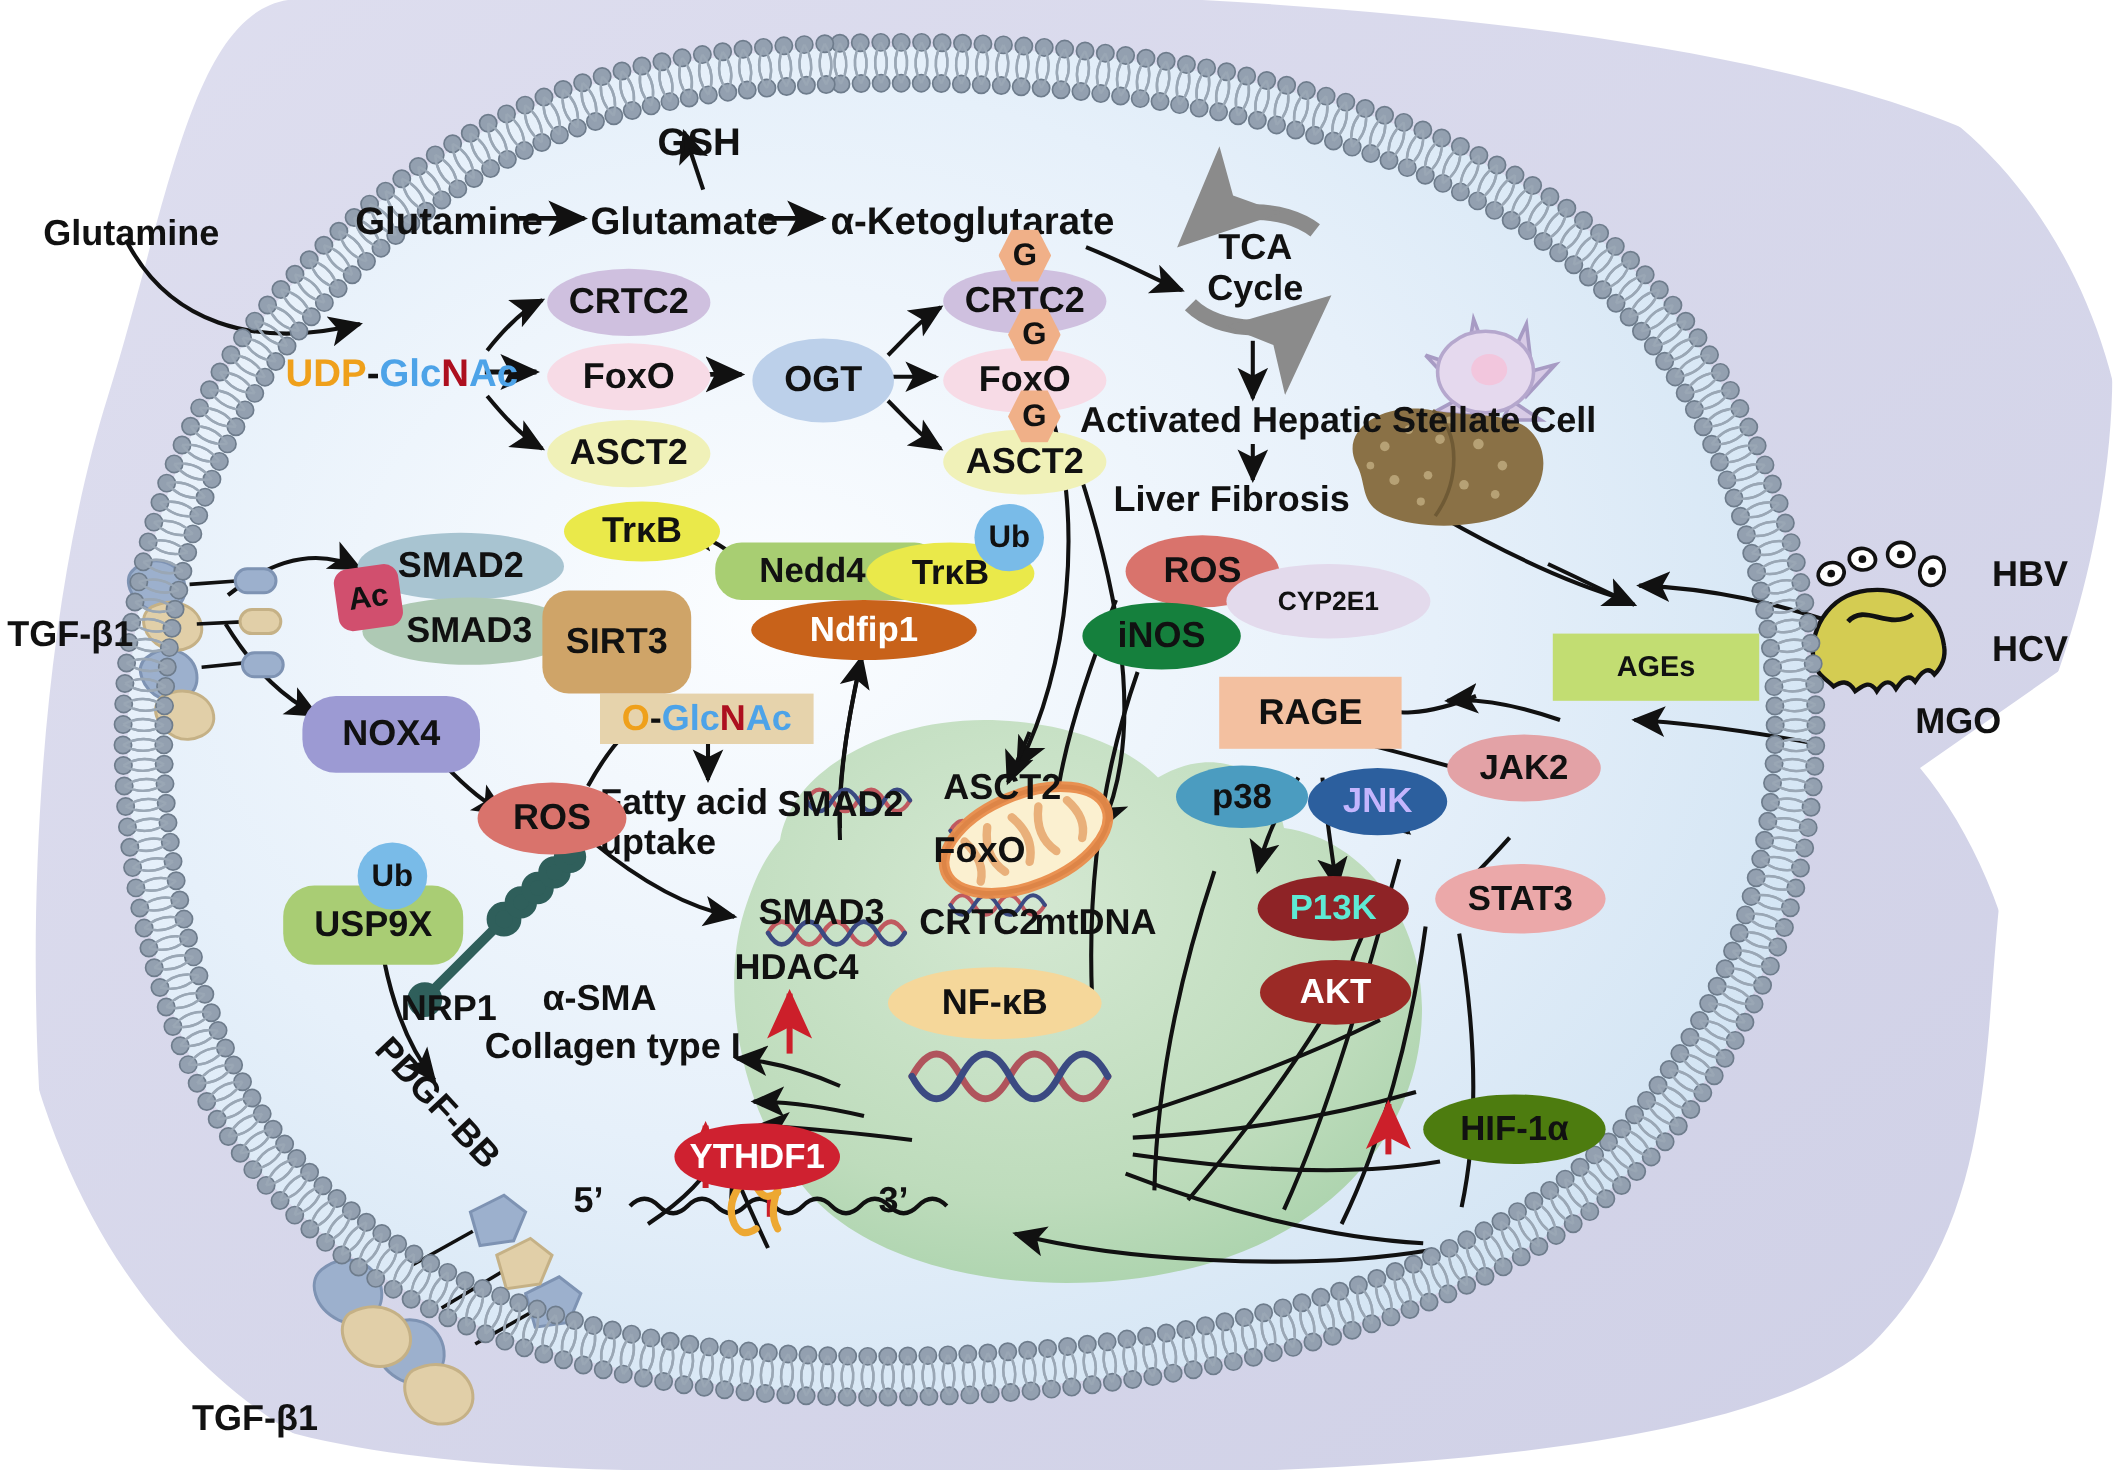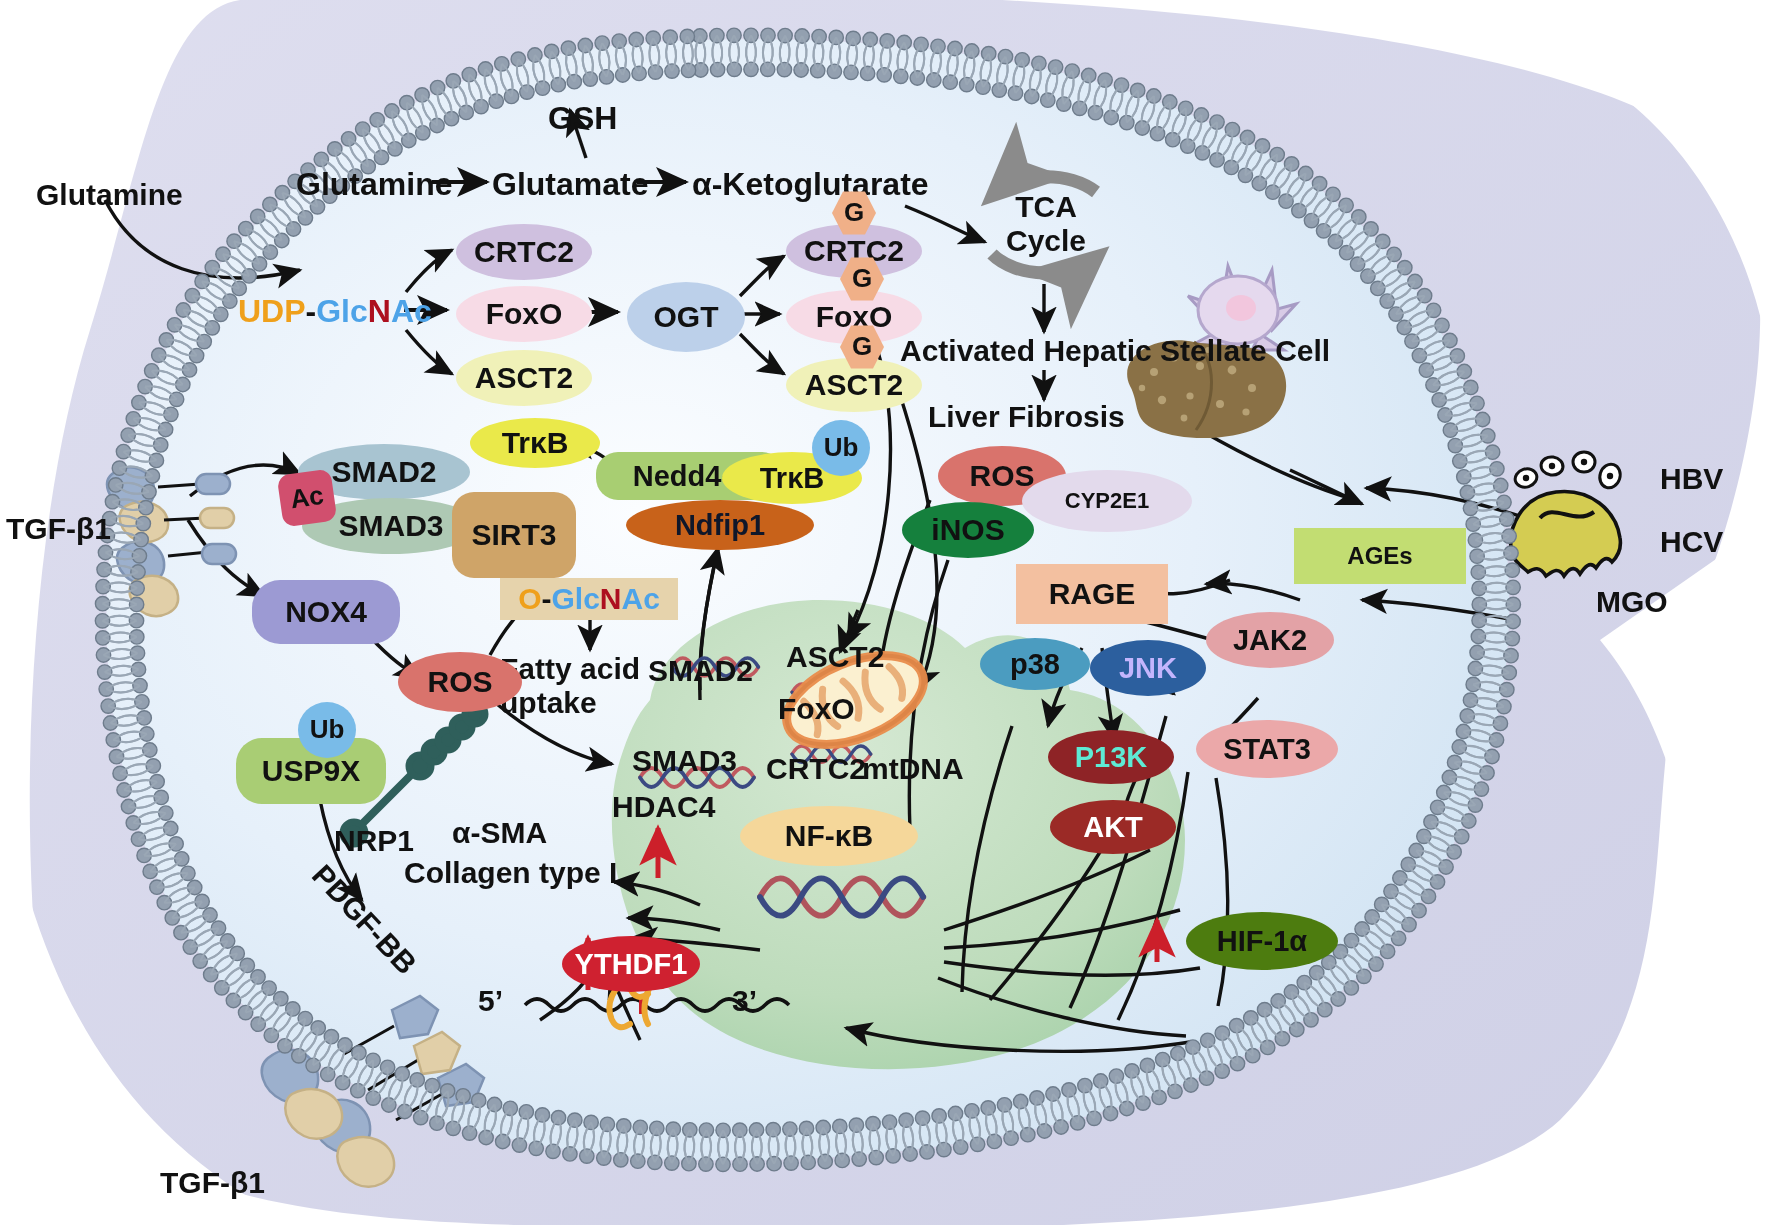--- a/index.html
+++ b/index.html
@@ -1846,21 +1846,21 @@
 
   <div class="node rnd" style="left:252px;top:580px;width:148px;height:64px;background:#9c9ad3;font-size:30px;border-radius:28px;">NOX4</div>
   <div class="node ell" style="left:398px;top:652px;width:124px;height:60px;background:#d9736c;font-size:30px;">ROS</div>
   <div class="node rnd" style="left:452px;top:492px;width:124px;height:86px;background:#cfa468;font-size:30px;border-radius:22px;">SIRT3</div>
 
   <div class="node ell" style="left:470px;top:418px;width:130px;height:50px;background:#eae94a;font-size:30px;">TrκB</div>
 
   <div class="node" style="left:596px;top:452px;width:188px;height:48px;background:#a8ce72;font-size:29px;border-radius:22px;">Nedd4-2</div>
   <div class="node ell" style="left:722px;top:452px;width:140px;height:52px;background:#eae94a;font-size:29px;">TrκB</div>
   <div class="node ell" style="left:812px;top:420px;width:58px;height:56px;background:#79bbe8;font-size:26px;">Ub</div>
-  <div class="node ell" style="left:626px;top:500px;width:188px;height:50px;background:#c8621a;font-size:29px;color:#0f172a;">Ndfip1</div>
+  <div class="node ell" style="left:626px;top:500px;width:188px;height:50px;background:#c8621a;font-size:29px;color:#ffffff;">Ndfip1</div>
 
   <div class="node rnd" style="left:236px;top:738px;width:150px;height:66px;background:#a9cd74;font-size:30px;border-radius:26px;">USP9X</div>
   <div class="node ell" style="left:298px;top:702px;width:58px;height:56px;background:#79bbe8;font-size:26px;">Ub</div>
 
   <div class="lbl" style="left:334px;top:824px;font-size:30px;">NRP1</div>
   <div class="lbl" style="left:330px;top:858px;font-size:30px;transform:rotate(47deg);transform-origin:left top;">PDGF-BB</div>
 
   <div class="lbl" style="left:452px;top:816px;font-size:30px;">α-SMA</div>
   <div class="lbl" style="left:404px;top:856px;font-size:30px;text-align:right;">Collagen type I</div>
   <div class="node ell" style="left:562px;top:936px;width:138px;height:56px;background:#cf2130;color:#fff;font-size:29px;">YTHDF1</div>

